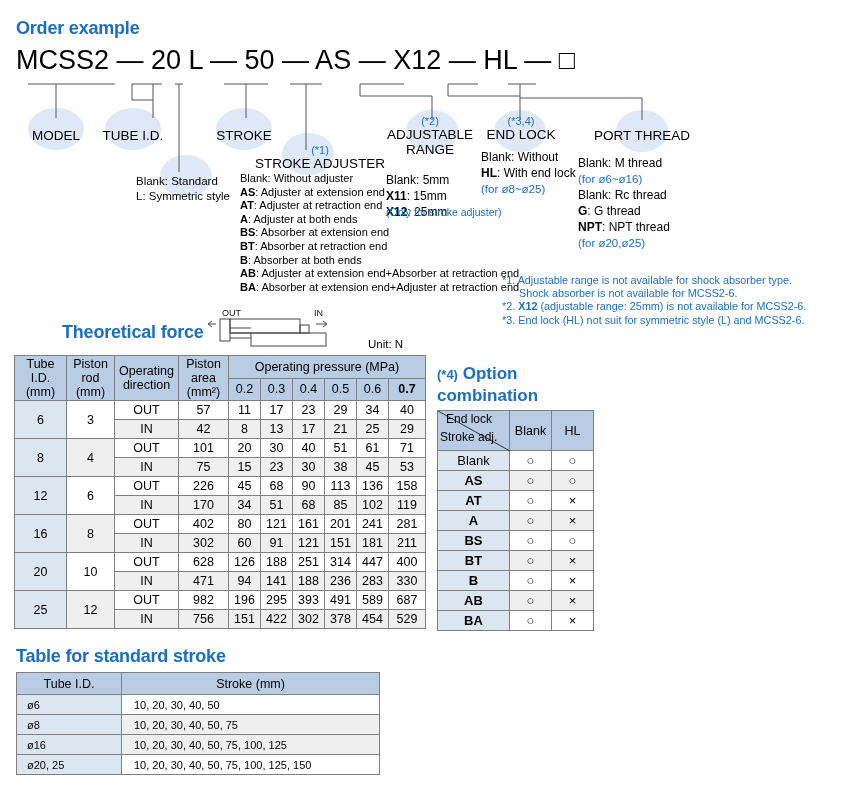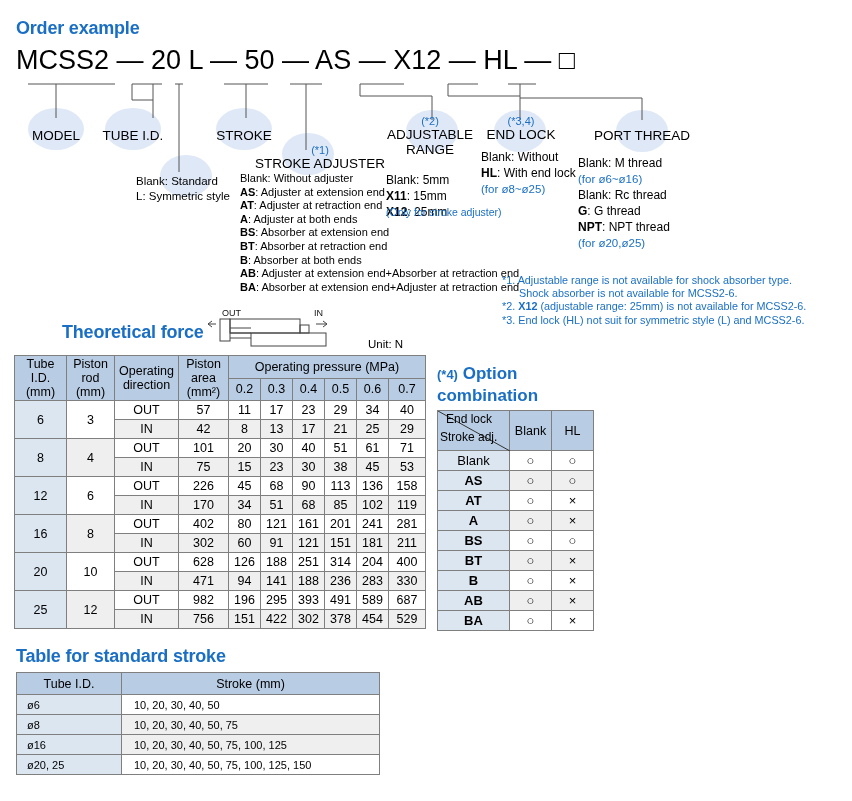--- a/index.html
+++ b/index.html
@@ -253,21 +253,21 @@
         <span>(mm²)</span>
       </th>
       <th class="hdr" colspan="6">Operating pressure (MPa)</th>
     </tr>
     <tr>
       <th class="hdr" style="width:32px;">0.2</th>
       <th class="hdr" style="width:32px;">0.3</th>
       <th class="hdr" style="width:32px;">0.4</th>
       <th class="hdr" style="width:32px;">0.5</th>
       <th class="hdr" style="width:32px;">0.6</th>
-      <th class="hdr" style="width:37px;">0.7</th>
+      <th class="hdr" style="width:37px;font-weight:bold;">0.7</th>
     </tr>
   </thead>
   <tbody id="theo-body">
       <tr>
         <td class="idcol" rowspan="2">6</td>
         <td rowspan="2">3</td>
         <td>OUT</td>
         <td>57</td>
         <td>11</td>
         <td>17</td>
@@ -354,21 +354,21 @@
       </tr>
       <tr>
         <td class="idcol" rowspan="2">20</td>
         <td rowspan="2">10</td>
         <td>OUT</td>
         <td>628</td>
         <td>126</td>
         <td>188</td>
         <td>251</td>
         <td>314</td>
-        <td>204</td>
+        <td>447</td>
         <td>400</td>
       </tr>
       <tr>
         <td class="rowalt">IN</td>
         <td class="rowalt">471</td>
         <td class="rowalt">94</td>
         <td class="rowalt">141</td>
         <td class="rowalt">188</td>
         <td class="rowalt">236</td>
         <td class="rowalt">283</td>

